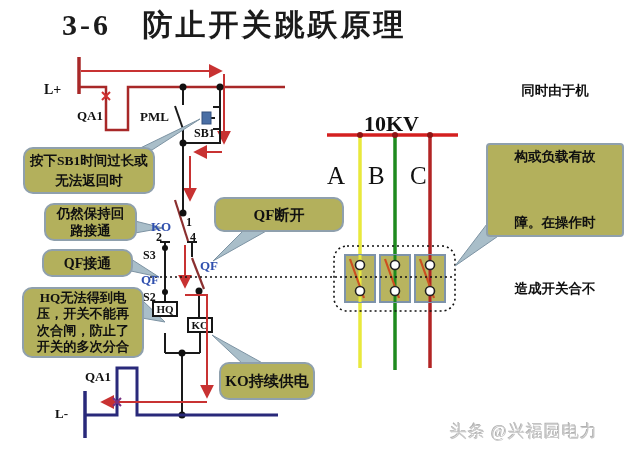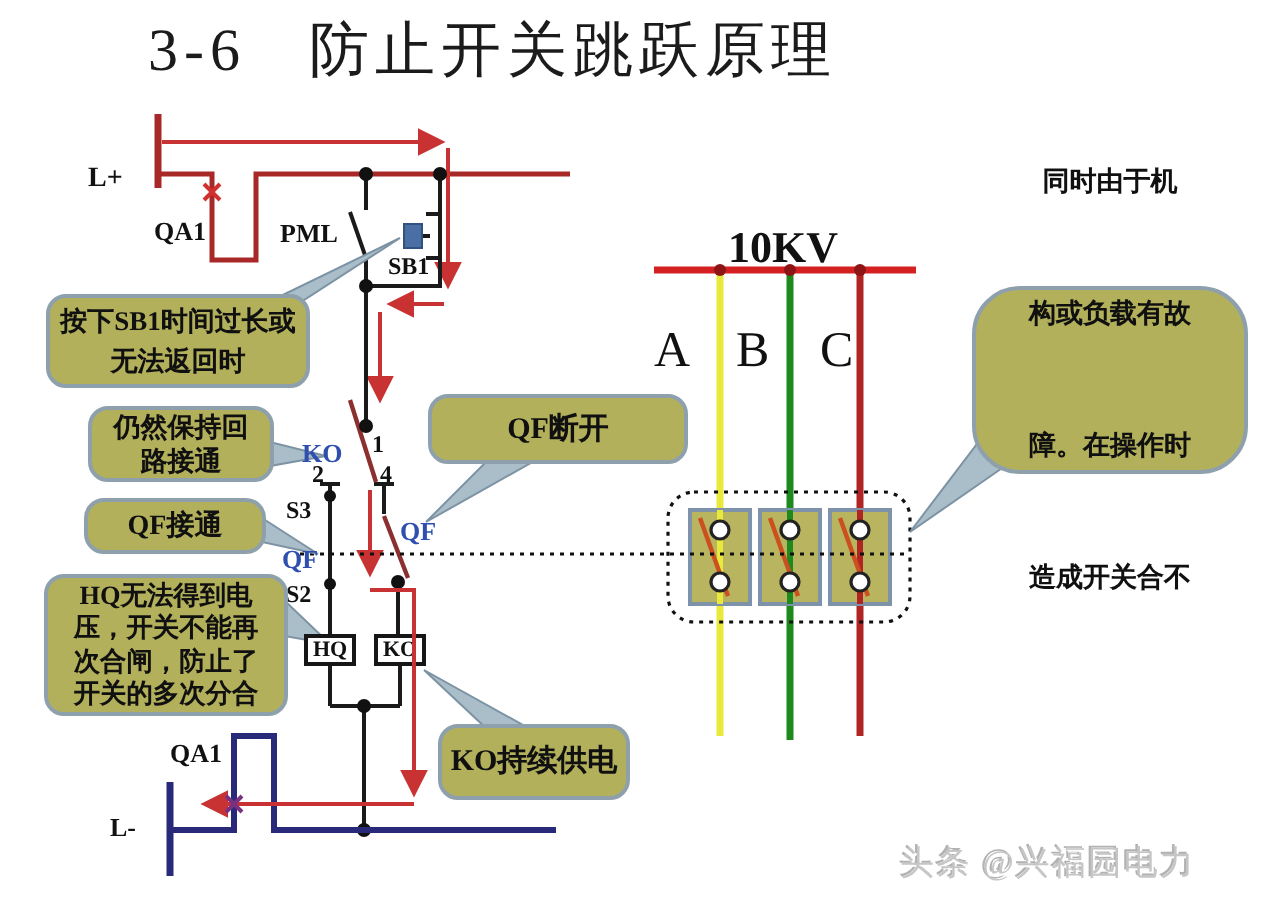--- a/index.html
+++ b/index.html
@@ -2,22 +2,22 @@
 <html><head>
 <meta charset="utf-8">
 <style>
   html,body{margin:0;padding:0;background:#ffffff;}
   .stage{position:relative;width:631px;height:454px;background:#fff;overflow:hidden;
          font-family:"Liberation Serif", serif;color:#111;}
   .abs{position:absolute;}
   svg{position:absolute;left:0;top:0;}
   #main-svg{z-index:1;}
   #overlay-svg{z-index:6;pointer-events:none;}
-  .page-title{left:62px;top:5px;font-size:30px;font-weight:400;letter-spacing:3px;
-              white-space:pre;color:#1b1b1b;z-index:3;margin-left:12px;}
+  .page-title{left:62px;top:5px;font-size:30px;font-weight:700;letter-spacing:3px;
+              white-space:pre;color:#1b1b1b;z-index:3;}
   .lbl{z-index:4;font-weight:bold;white-space:nowrap;}
   .lbl-blue{color:#2f4fae;}
   .coil-box{z-index:4;box-sizing:border-box;border:2px solid #161616;background:#fff;
             font-weight:bold;font-size:11px;text-align:center;line-height:12px;}
   .bubble{z-index:5;box-sizing:border-box;background:#b3b05c;border:2px solid #8fa0ad;
           border-radius:10px;text-align:center;font-weight:bold;color:#101010;
           display:flex;flex-direction:column;justify-content:center;align-items:center;}
   .bubble div{width:100%;}
   .serifbig{z-index:3;font-weight:normal;}
   .watermark{left:450px;top:420px;width:178px;font-size:17px;font-weight:normal;
@@ -142,21 +142,21 @@
   <div class="abs lbl" style="left:140px;top:109px;font-size:13px;">PML</div>
   <div class="abs lbl" style="left:194px;top:126px;font-size:12px;">SB1</div>
   <div class="abs lbl lbl-blue" style="left:151px;top:219px;font-size:13px;">KO</div>
   <div class="abs lbl" style="left:186px;top:215px;font-size:12px;">1</div>
   <div class="abs lbl" style="left:156px;top:230px;font-size:12px;">2</div>
   <div class="abs lbl" style="left:190px;top:230px;font-size:12px;">4</div>
   <div class="abs lbl" style="left:143px;top:248px;font-size:12px;">S3</div>
   <div class="abs lbl lbl-blue" style="left:141px;top:272px;font-size:13px;">QF</div>
   <div class="abs lbl" style="left:143px;top:290px;font-size:12px;">S2</div>
   <div class="abs lbl lbl-blue" style="left:200px;top:258px;font-size:13px;">QF</div>
-  <div class="abs coil-box" style="left:152px;top:317px;width:26px;height:16px;">HQ</div>
+  <div class="abs coil-box" style="left:152px;top:301px;width:26px;height:16px;">HQ</div>
   <div class="abs coil-box" style="left:187px;top:317px;width:26px;height:16px;">KO</div>
   <div class="abs lbl" style="left:85px;top:369px;font-size:13px;">QA1</div>
   <div class="abs lbl" style="left:55px;top:406px;font-size:13px;">L-</div>
 
   <div class="abs lbl" style="left:364px;top:111px;font-size:22px;">10KV</div>
   <div class="abs serifbig" style="left:327px;top:162px;font-size:25px;">A</div>
   <div class="abs serifbig" style="left:368px;top:162px;font-size:25px;">B</div>
   <div class="abs serifbig" style="left:410px;top:162px;font-size:25px;">C</div>
 
   <div class="abs bubble" style="left:23px;top:147px;width:132px;height:47px;font-size:13.5px;line-height:20px;">
@@ -175,21 +175,21 @@
     <div>压，开关不能再</div>
     <div>次合闸，防止了</div>
     <div>开关的多次分合</div>
   </div>
   <div class="abs bubble" style="left:214px;top:197px;width:130px;height:35px;font-size:15px;line-height:32px;">
     <div>QF断开</div>
   </div>
   <div class="abs bubble" style="left:219px;top:362px;width:96px;height:38px;font-size:15px;line-height:35px;">
     <div>KO持续供电</div>
   </div>
-  <div class="abs bubble" style="left:486px;top:143px;width:138px;height:94px;font-size:13.5px;line-height:18px;border-radius:24px;gap:48px;">
+  <div class="abs bubble" style="left:486px;top:143px;width:138px;height:94px;font-size:13.5px;line-height:18px;border-radius:4px;gap:48px;">
     <div>同时由于机</div>
     <div>构或负载有故</div>
     <div>障。在操作时</div>
     <div>造成开关合不</div>
   </div>
 
   <div class="abs watermark">头条 @兴福园电力</div>
 
   <svg id="overlay-svg" width="631" height="454" viewBox="0 0 631 454">
     <defs>

